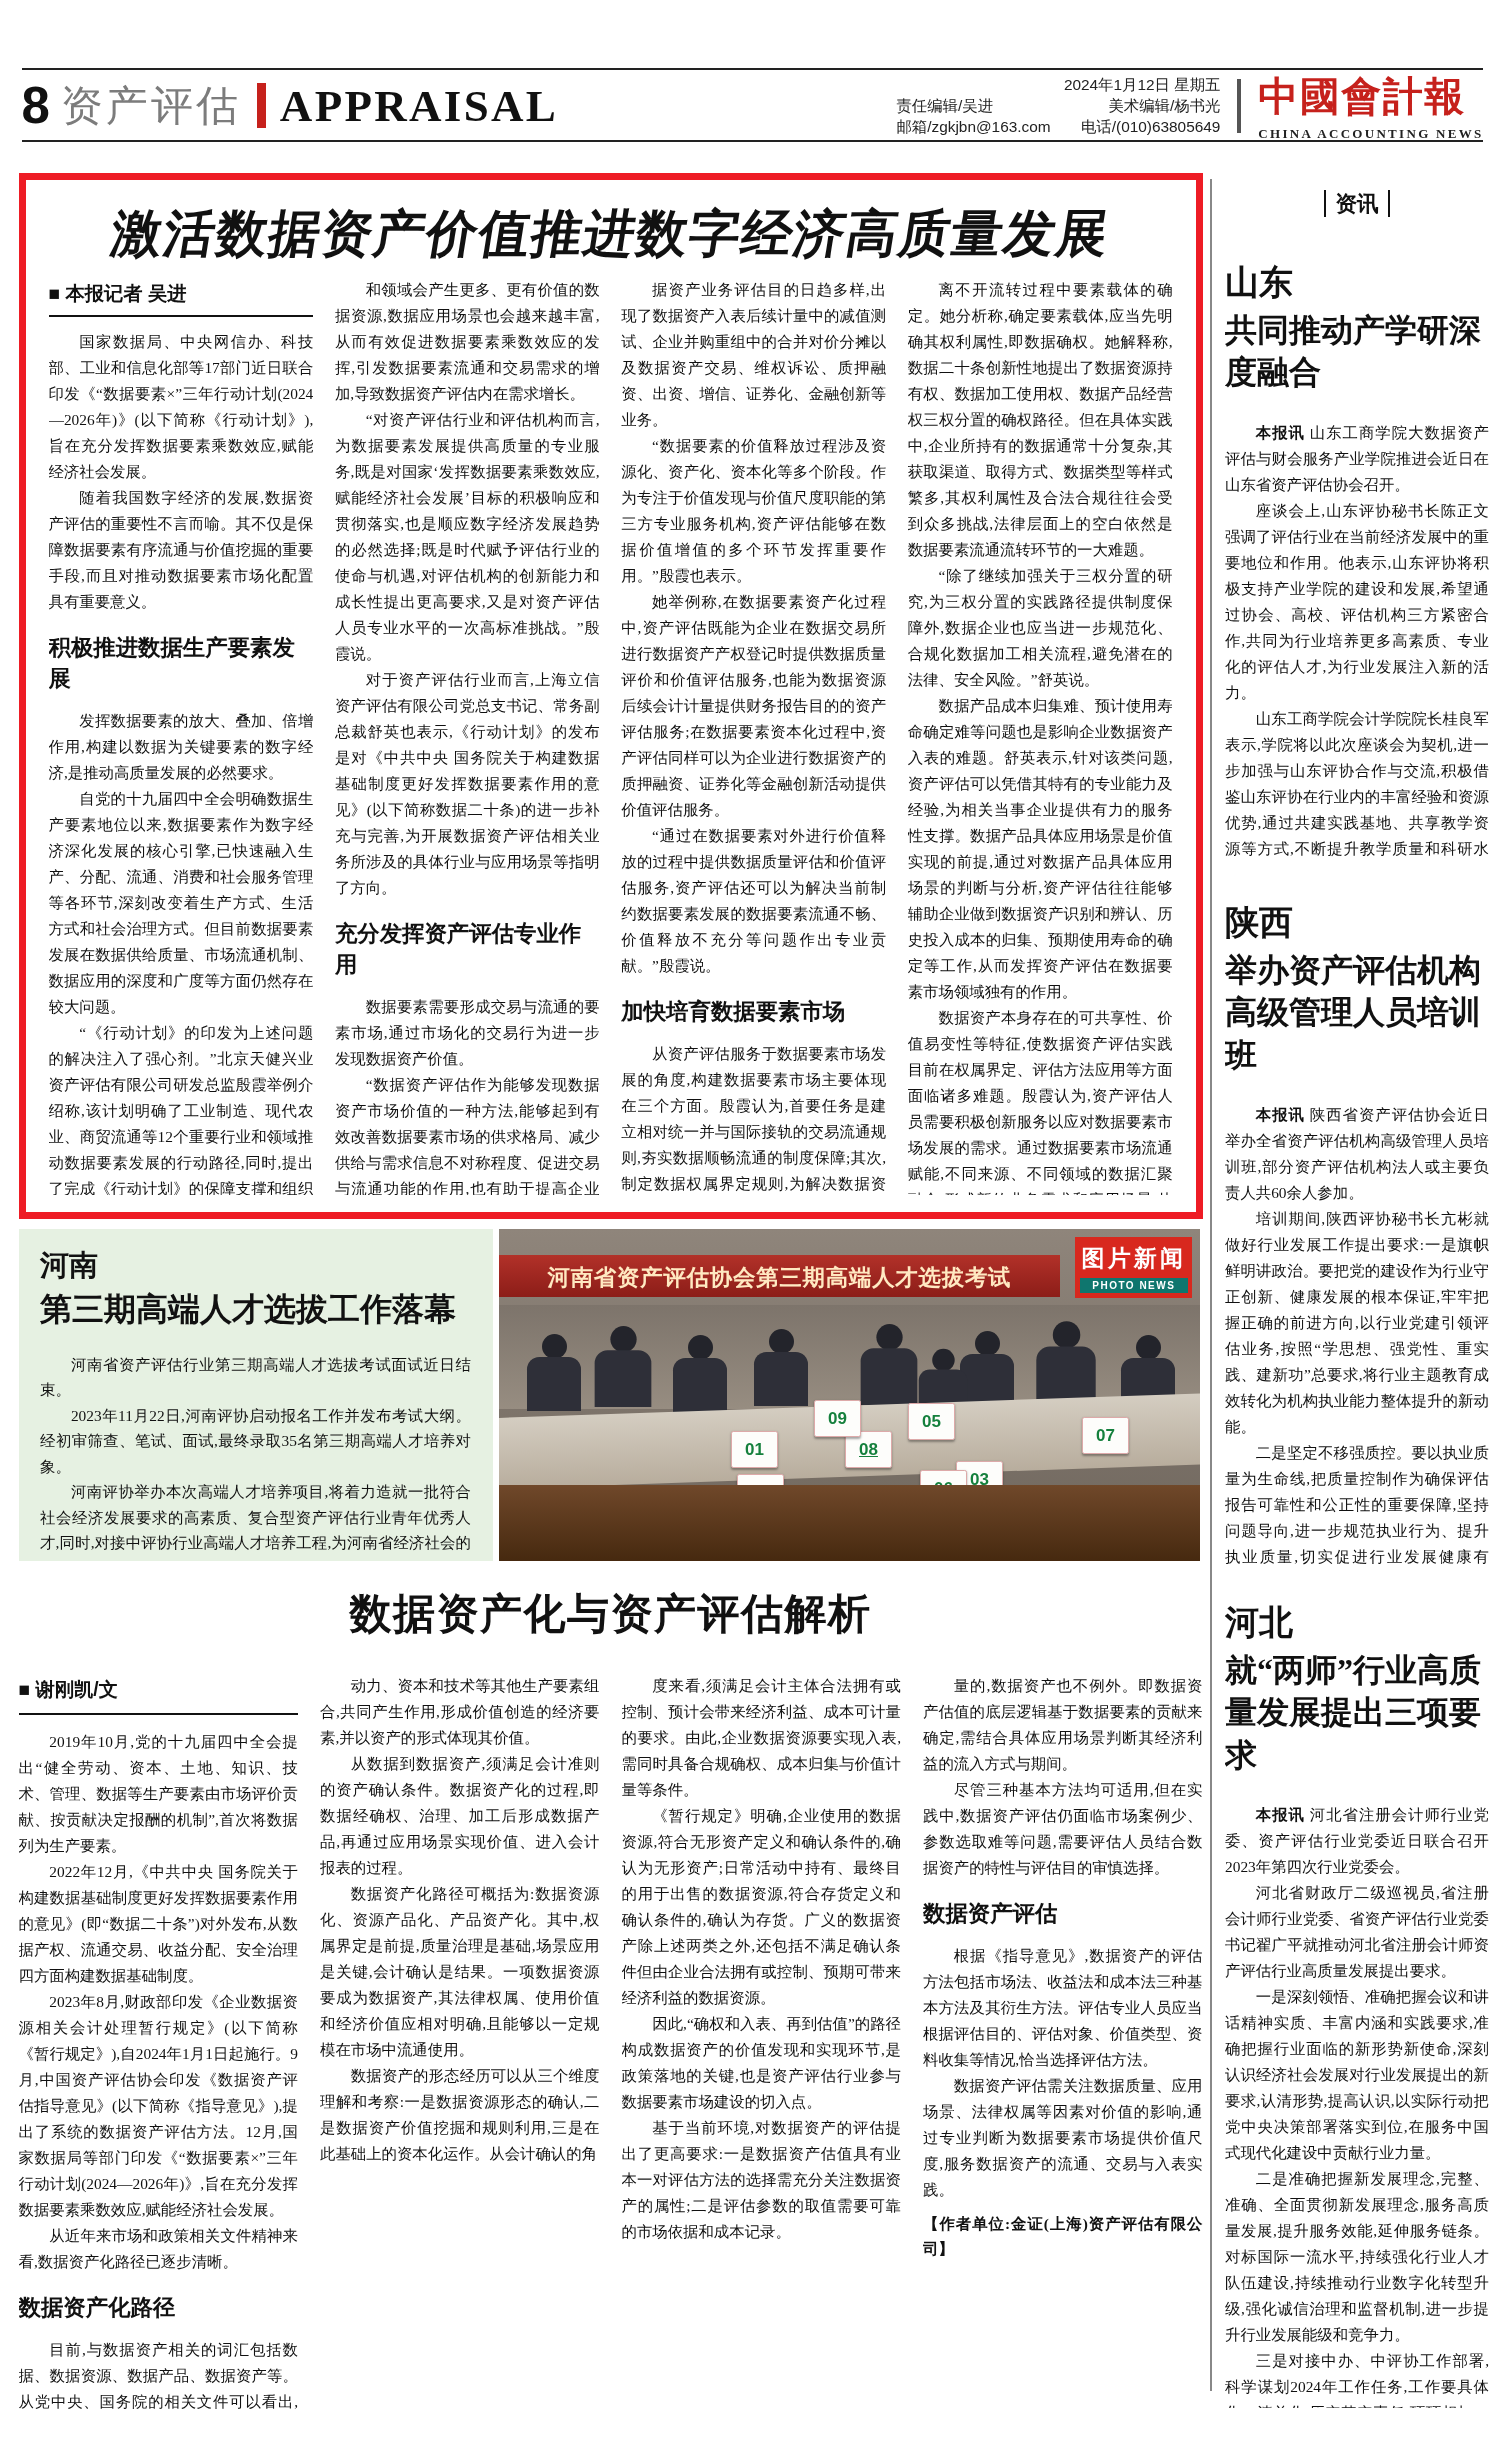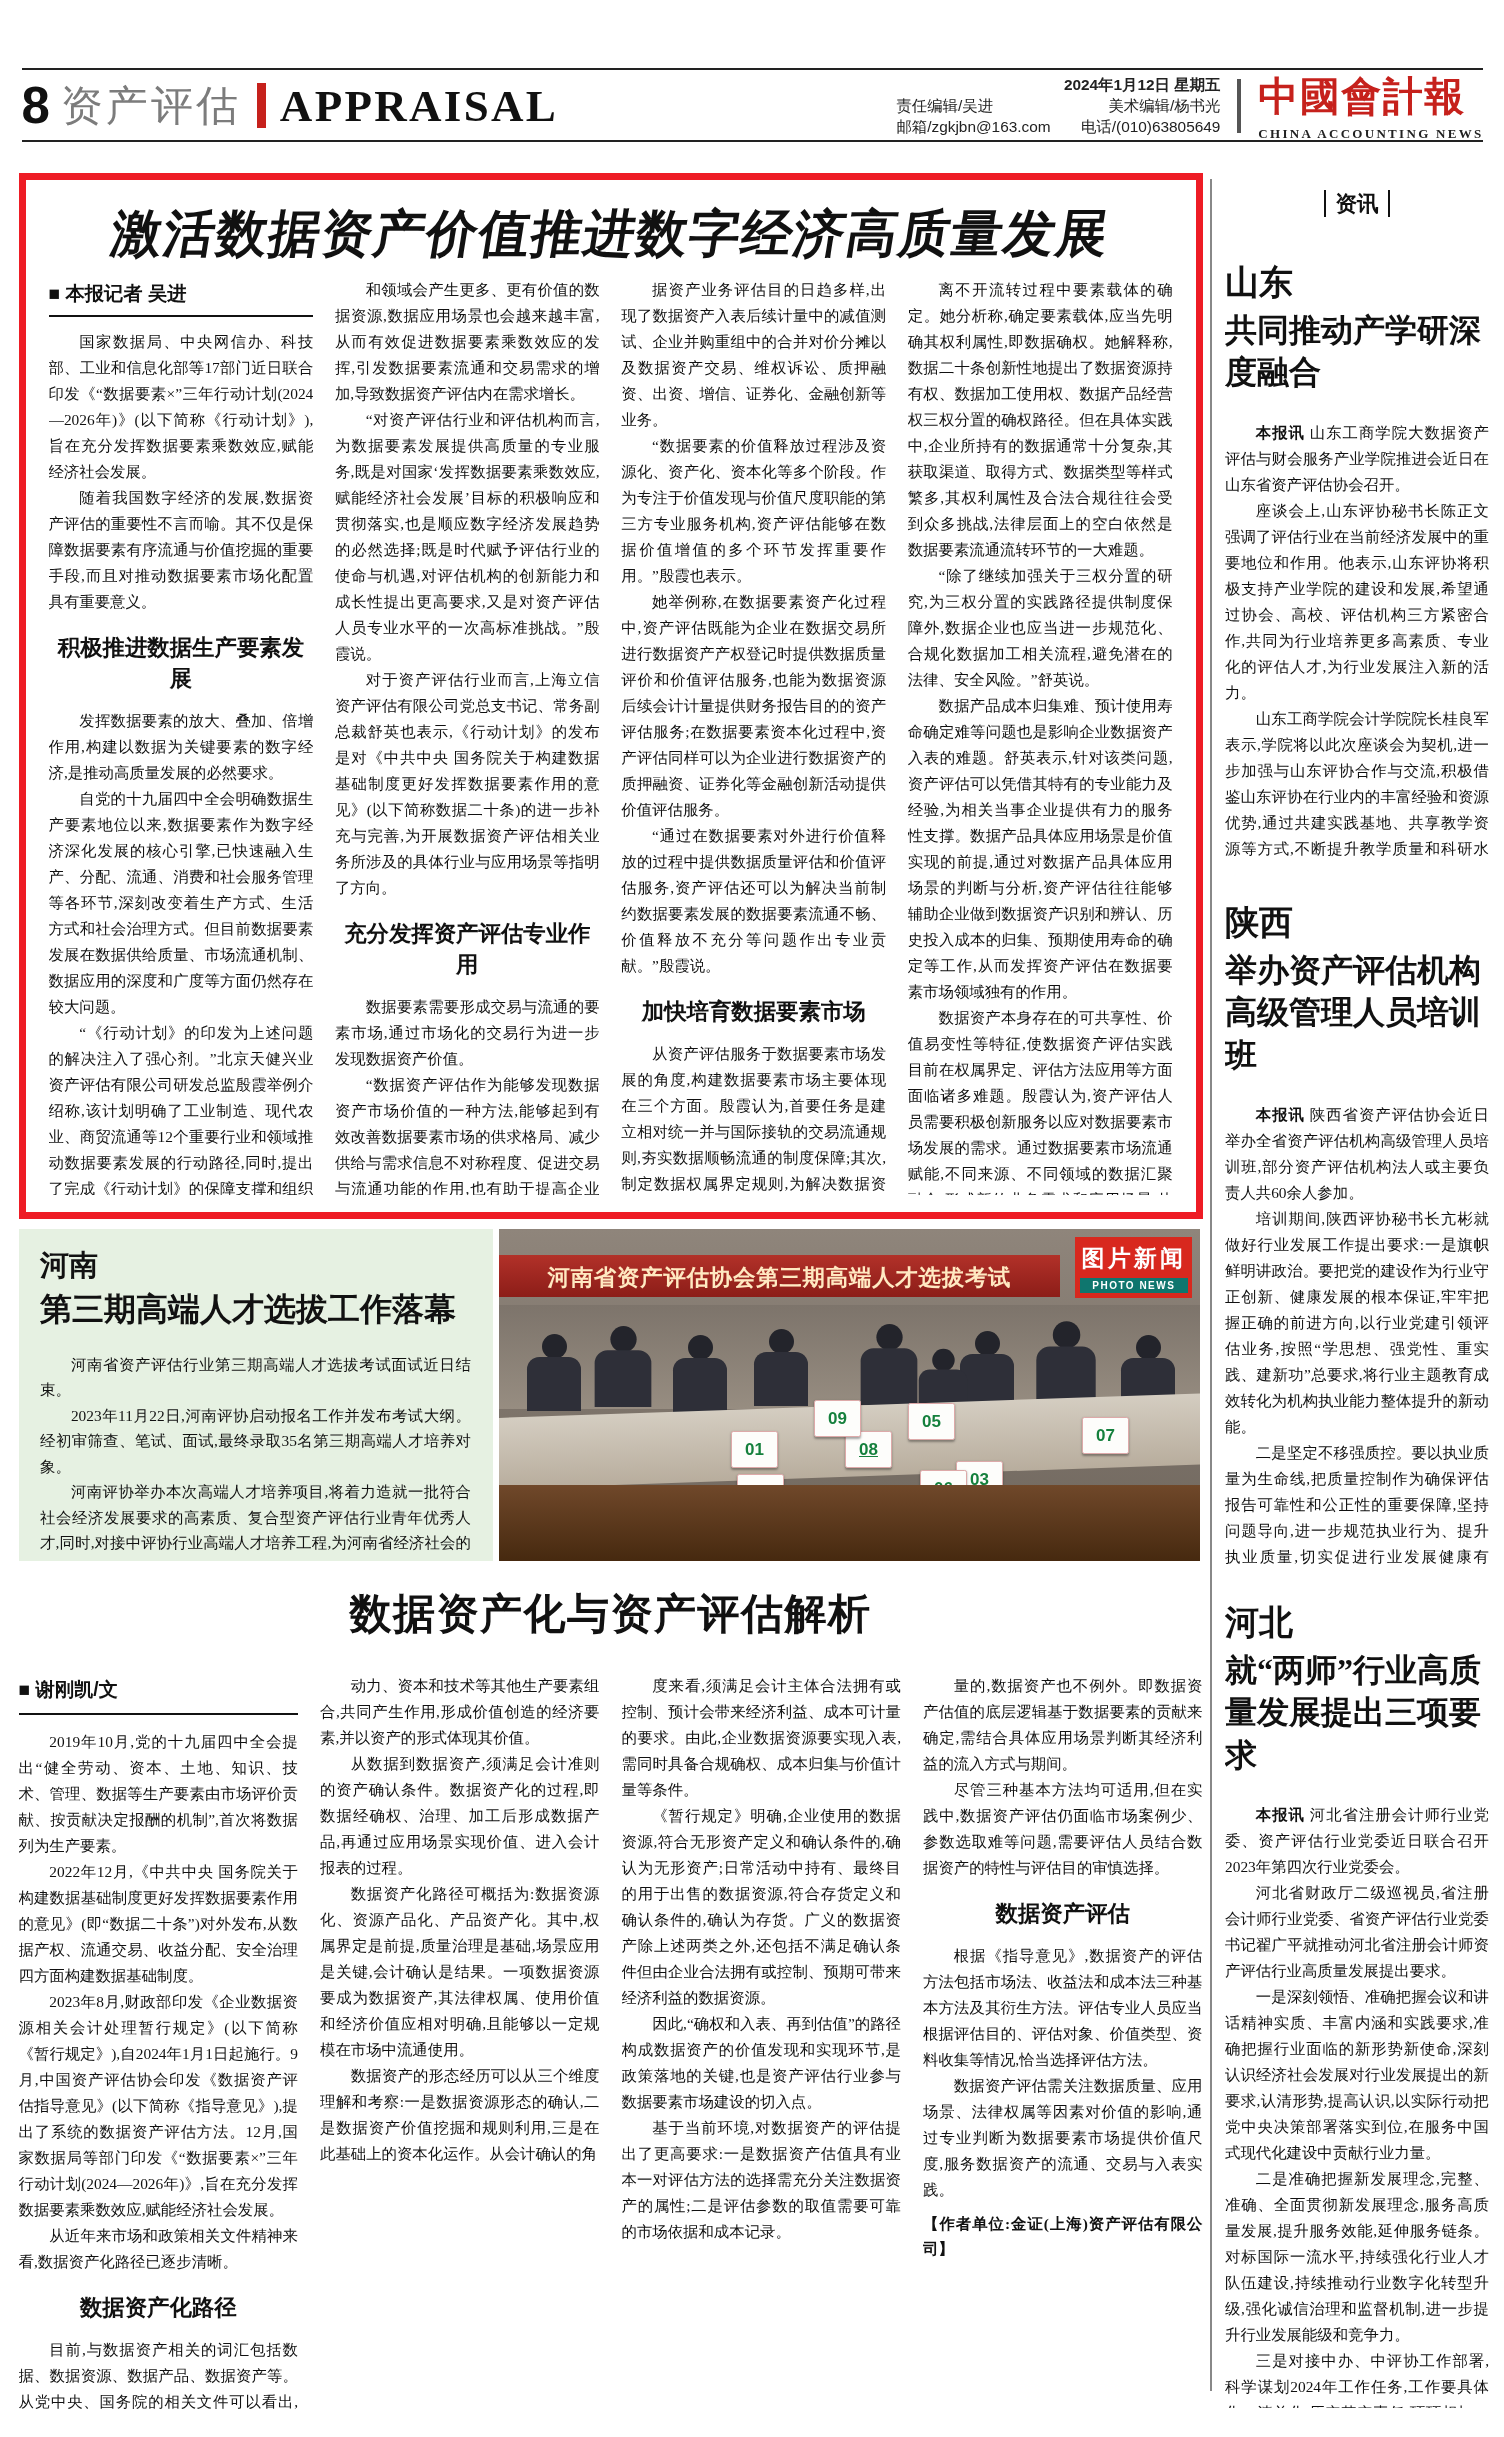--- a/index.html
+++ b/index.html
@@ -8,34 +8,34 @@
   
   .rule{position:absolute;left:21.6px;right:21.6px;height:1.5px;background:#222}
   .hdr{position:absolute;left:21.6px;top:74px;width:1462px;height:63px;display:flex;align-items:center}
   .pgnum{font:700 51px "Liberation Sans","DejaVu Sans",sans-serif;margin-right:10.8px}
   .sec-cn{font:400 42px "Liberation Sans","DejaVu Sans",sans-serif;color:#7c7c7c;letter-spacing:3.1px;margin-right:15.4px}
   .redbar{width:9.3px;height:45px;background:#c6211c;margin-right:14px}
   .sec-en{font:700 45px "Liberation Serif","DejaVu Serif",serif;letter-spacing:2.3px}
   .hdr-right{margin-left:auto;display:flex;align-items:center;gap:17px}
   .pubinfo{width:324px;font:15.4px/21px "Liberation Sans","DejaVu Sans",sans-serif;color:#222}
   .pubinfo .row{display:flex;justify-content:space-between}
-  .pubinfo .row.center{justify-content:flex-end;font-weight:700}
+  .pubinfo .row.center{justify-content:flex-end;font-weight:400}
   .vdiv{width:3.9px;height:54px;background:#555}
   .brand-cn{font:900 40px "Liberation Serif","DejaVu Serif",serif;color:#c6211c;letter-spacing:1.5px}
   .brand-en{font:700 13px "Liberation Serif","DejaVu Serif",serif;letter-spacing:2.3px;color:#222;margin-top:1.5px}
   
   .lead{position:absolute;left:18.5px;top:173px;width:1184px;height:1046px;border:7.7px solid #ee1c25;box-sizing:border-box;background:#fff}
   .lead-headline{margin:20px 7.7px 0;text-align:center;font:900 51px "Liberation Serif","DejaVu Serif",serif;
                  transform:skewX(-9deg);letter-spacing:1.5px;white-space:nowrap}
   .lead-cols{position:absolute;left:23px;right:23px;top:97px;bottom:17px;display:flex;gap:21.6px}
   .col{flex:1;overflow:hidden;text-align:justify}
   .byline{font:700 19.3px "Liberation Sans","DejaVu Sans",sans-serif;padding:3.1px 0 7.7px;border-bottom:2.3px solid #111;margin-bottom:12.3px}
   .byline::before{content:"■ "}
   .para{font:15.4px/26px "Liberation Serif","DejaVu Serif",serif;text-indent:2em;margin:0;text-align:justify}
-  .subhead{font:800 22.4px "Liberation Serif","DejaVu Serif",serif;text-align:center;margin:17px 0 14px}
+  .subhead{font:800 22.4px "Liberation Serif","DejaVu Serif",serif;text-align:left;margin:17px 0 14px}
   .notep{font:700 15.4px/25px "Liberation Serif","DejaVu Serif",serif;margin:7.7px 0 0}
   
   .vsep{position:absolute;left:1210px;top:179px;width:1.5px;height:2212px;background:#888}
   .sidebar{position:absolute;left:1225px;top:185px;width:264px;height:2223px;overflow:hidden}
   .news-label{text-align:center;font:700 21.6px "Liberation Serif","DejaVu Serif",serif;margin:3.1px 0 43px}
   .news-label span{border-left:2.3px solid #111;border-right:2.3px solid #111;padding:1.5px 9.3px}
   .sec{margin-bottom:35px;overflow:hidden}
   .sec-kicker{font:700 34px "Liberation Serif","DejaVu Serif",serif;margin:0}
   .sec-title{font:700 32px/1.32 "Liberation Serif","DejaVu Serif",serif;margin:3.1px 0 26px}
   .sec .para{font:15.4px/26px "Liberation Serif","DejaVu Serif",serif}

